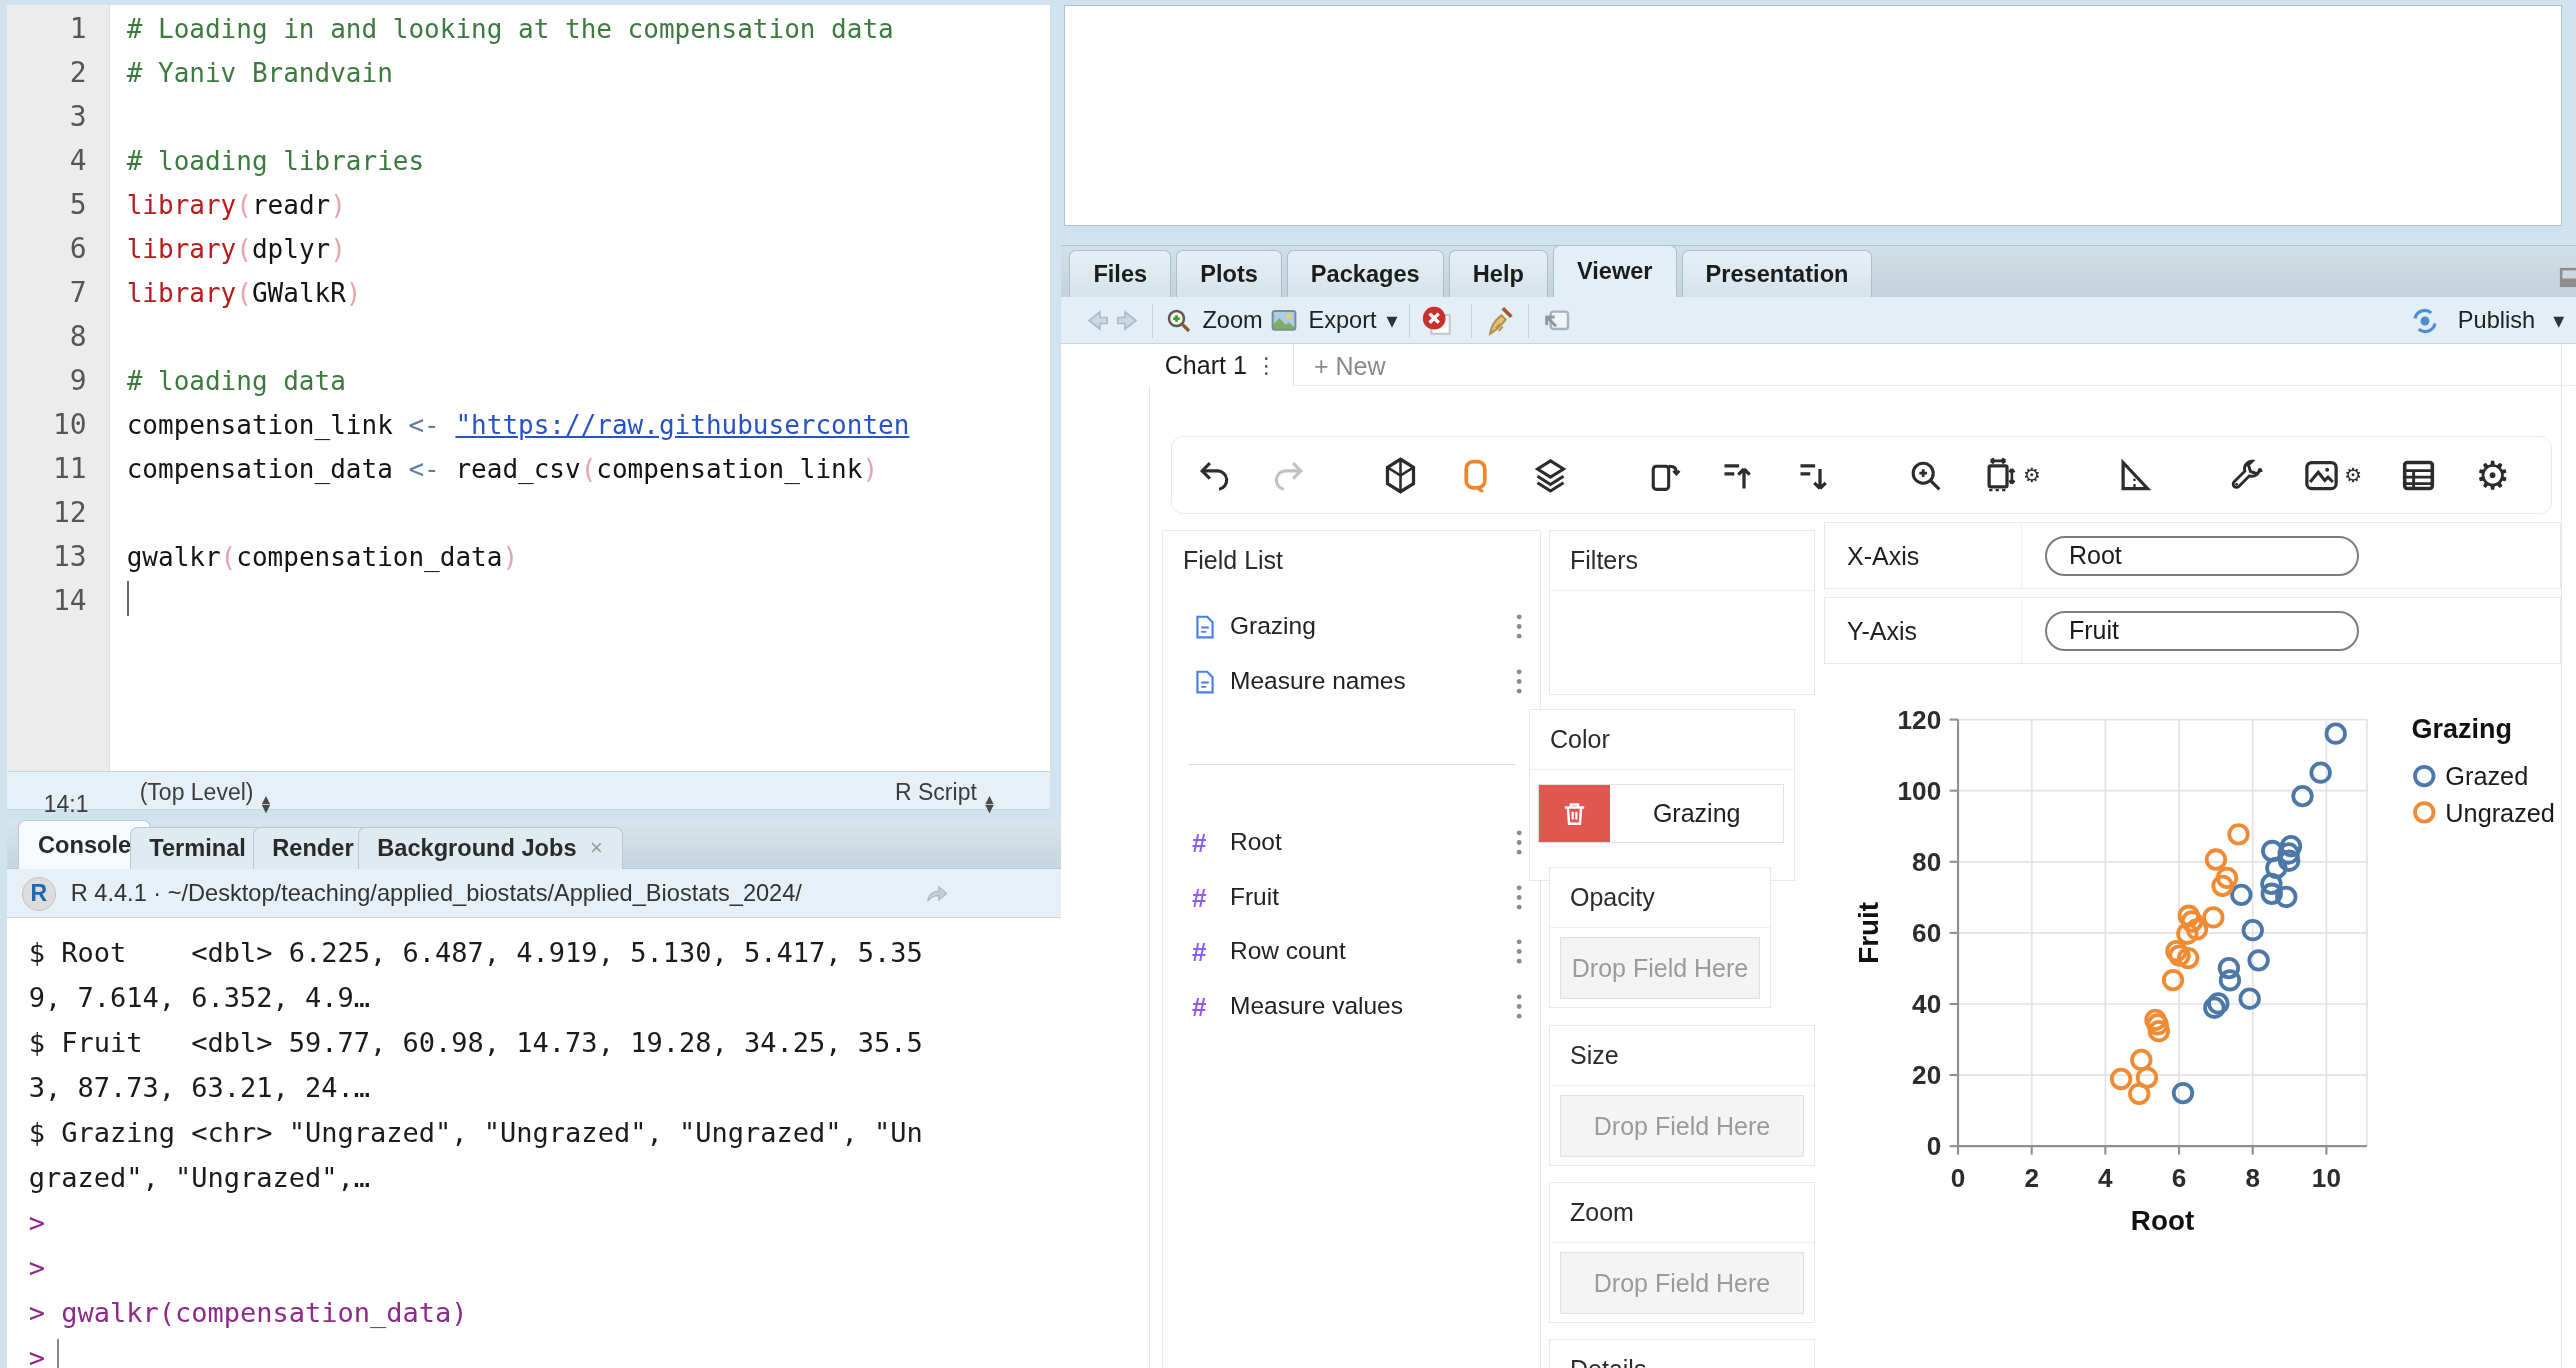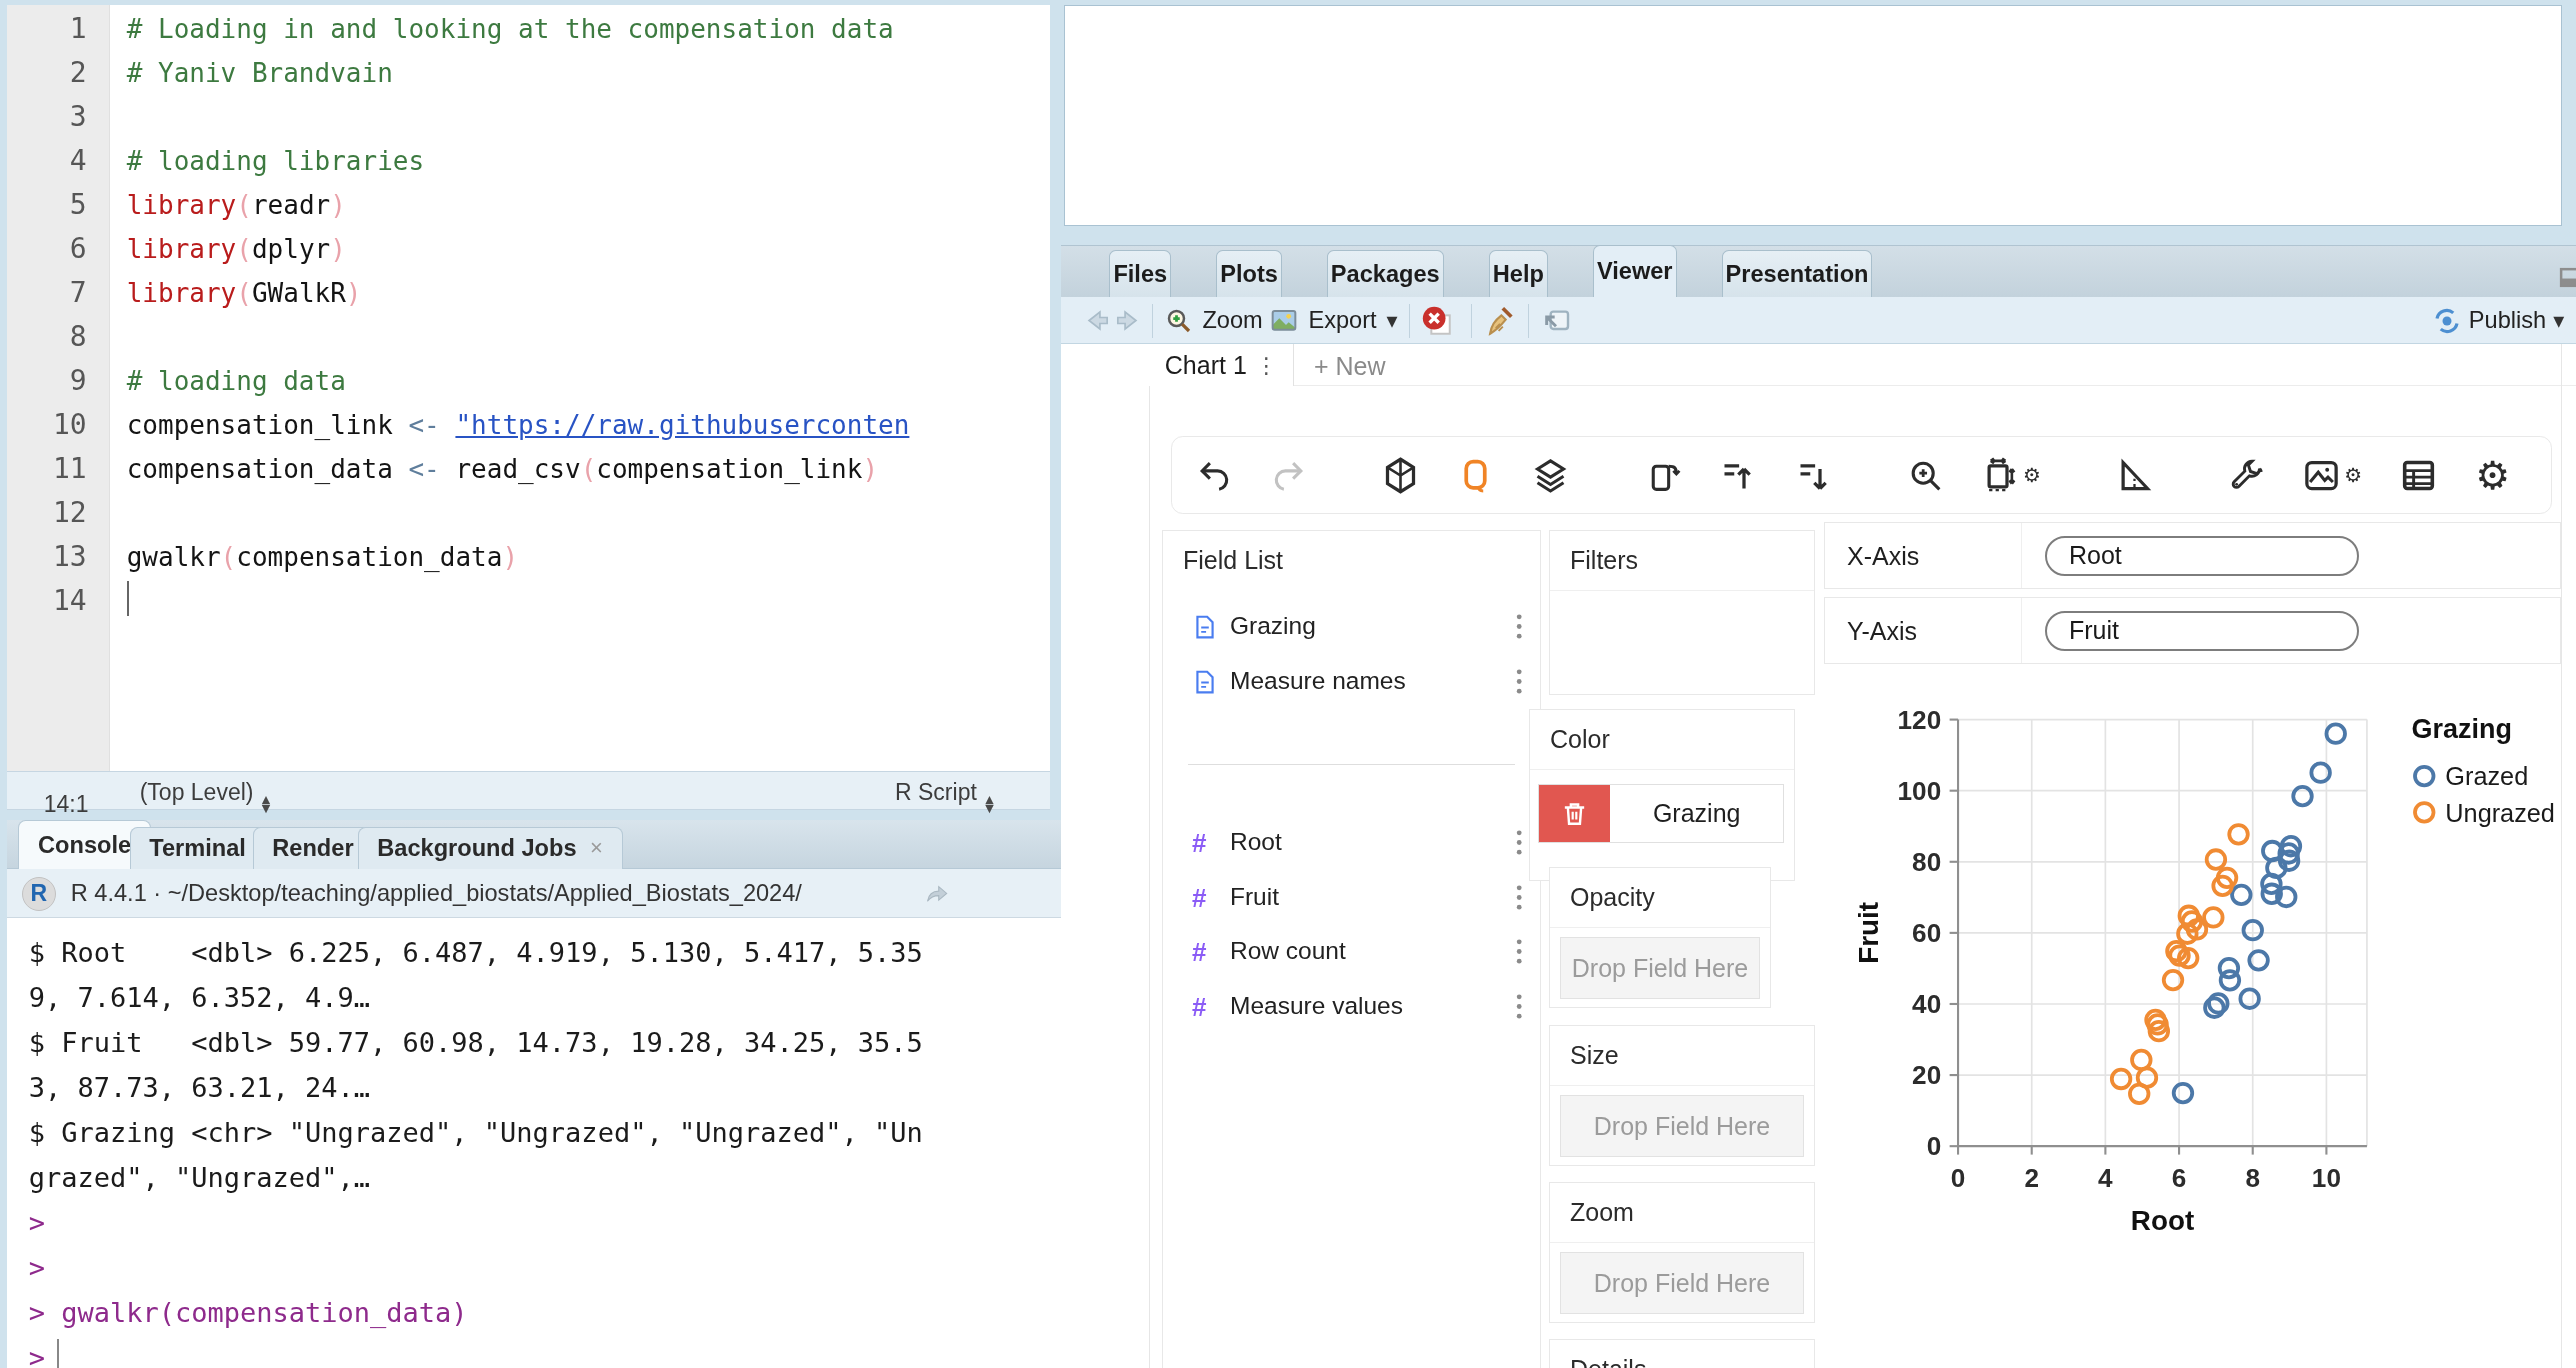--- a/index.html
+++ b/index.html
@@ -51,26 +51,26 @@
   .ccaret { display:inline-block; width:2.5px; height:34px; background:#888; vertical-align:-5.9px; margin-left:11.8px; }
 
   
   .right-region { position:absolute; left:1061px; top:0; width:1515px; height:1368px; }
   .empty-pane { position:absolute; left:3.4px; top:5px; width:1498px; height:221px; background:#fff; border:0.8px solid #a9c2d2; }
   .pane-tabs { position:absolute; left:0; top:245px; right:0; height:52px;
                background:linear-gradient(#d3dfe7,#c3d2dc); border-top:0.8px solid #b0c4d1; }
   .ptab-row { position:absolute; left:8.4px; bottom:0; display:flex; gap:5px; align-items:flex-end; }
   .ptab { height:47px; border:0.8px solid #a9bfcc; border-bottom:none; border-radius:6.7px 6.7px 0 0;
           background:linear-gradient(#e6eff5,#d6e3eb); font-weight:bold; font-size:23.6px; color:#1c1c1c;
-          display:flex; align-items:center; padding:0 3px;margin-left:40px; }
+          display:flex; align-items:center; padding:0 23px; }
   .ptab.active { height:52px; background:#e3eef6; }
   .viewer-toolbar { position:absolute; left:0; top:297px; right:0; height:47px; background:#e3eef6; border-bottom:0.8px solid #c2d6e2; }
   .vt-item { position:absolute; top:0; height:47px; display:flex; align-items:center; font-size:23.6px; color:#222; }
   .vt-sep { position:absolute; top:6.7px; width:0.8px; height:34px; background:#c0d2de; }
-  .publish { position:absolute; right:11.8px; top:0; height:47px; display:flex; align-items:center; gap:7px; font-size:23.6px; color:#222; }
+  .publish { position:absolute; right:11.8px; top:0; height:47px; display:flex; align-items:center; gap:18px; font-size:23.6px; color:#222; }
   .caret-down { font-family:"DejaVu Sans", sans-serif; font-size:14.3px; color:#333; }
 
   .viewer-content { position:absolute; left:0; top:344px; right:0; bottom:0; background:#fff; overflow:hidden; }
   .app-vline { position:absolute; left:88px; top:0; bottom:0; width:1.3px; background:#e6e6e6; }
   .right-vline { position:absolute; left:1500px; top:0; bottom:0; width:1.3px; background:#e6e6e6; }
   .chart-tab { position:absolute; left:88px; top:0; width:145px; height:42px; background:#fff;
                border-right:1.3px solid #e2e2e2; display:flex; align-items:center; justify-content:center; gap:8.4px;
                font-size:25px; color:#1c1c1c; }
   .chart-tab-hairline { position:absolute; left:233px; right:0; top:41px; height:0.8px; background:#ececec; }
   .new-chart { position:absolute; left:253px; top:5px; height:34px; display:flex; align-items:center; font-size:25px; color:#8a8a8a; }

